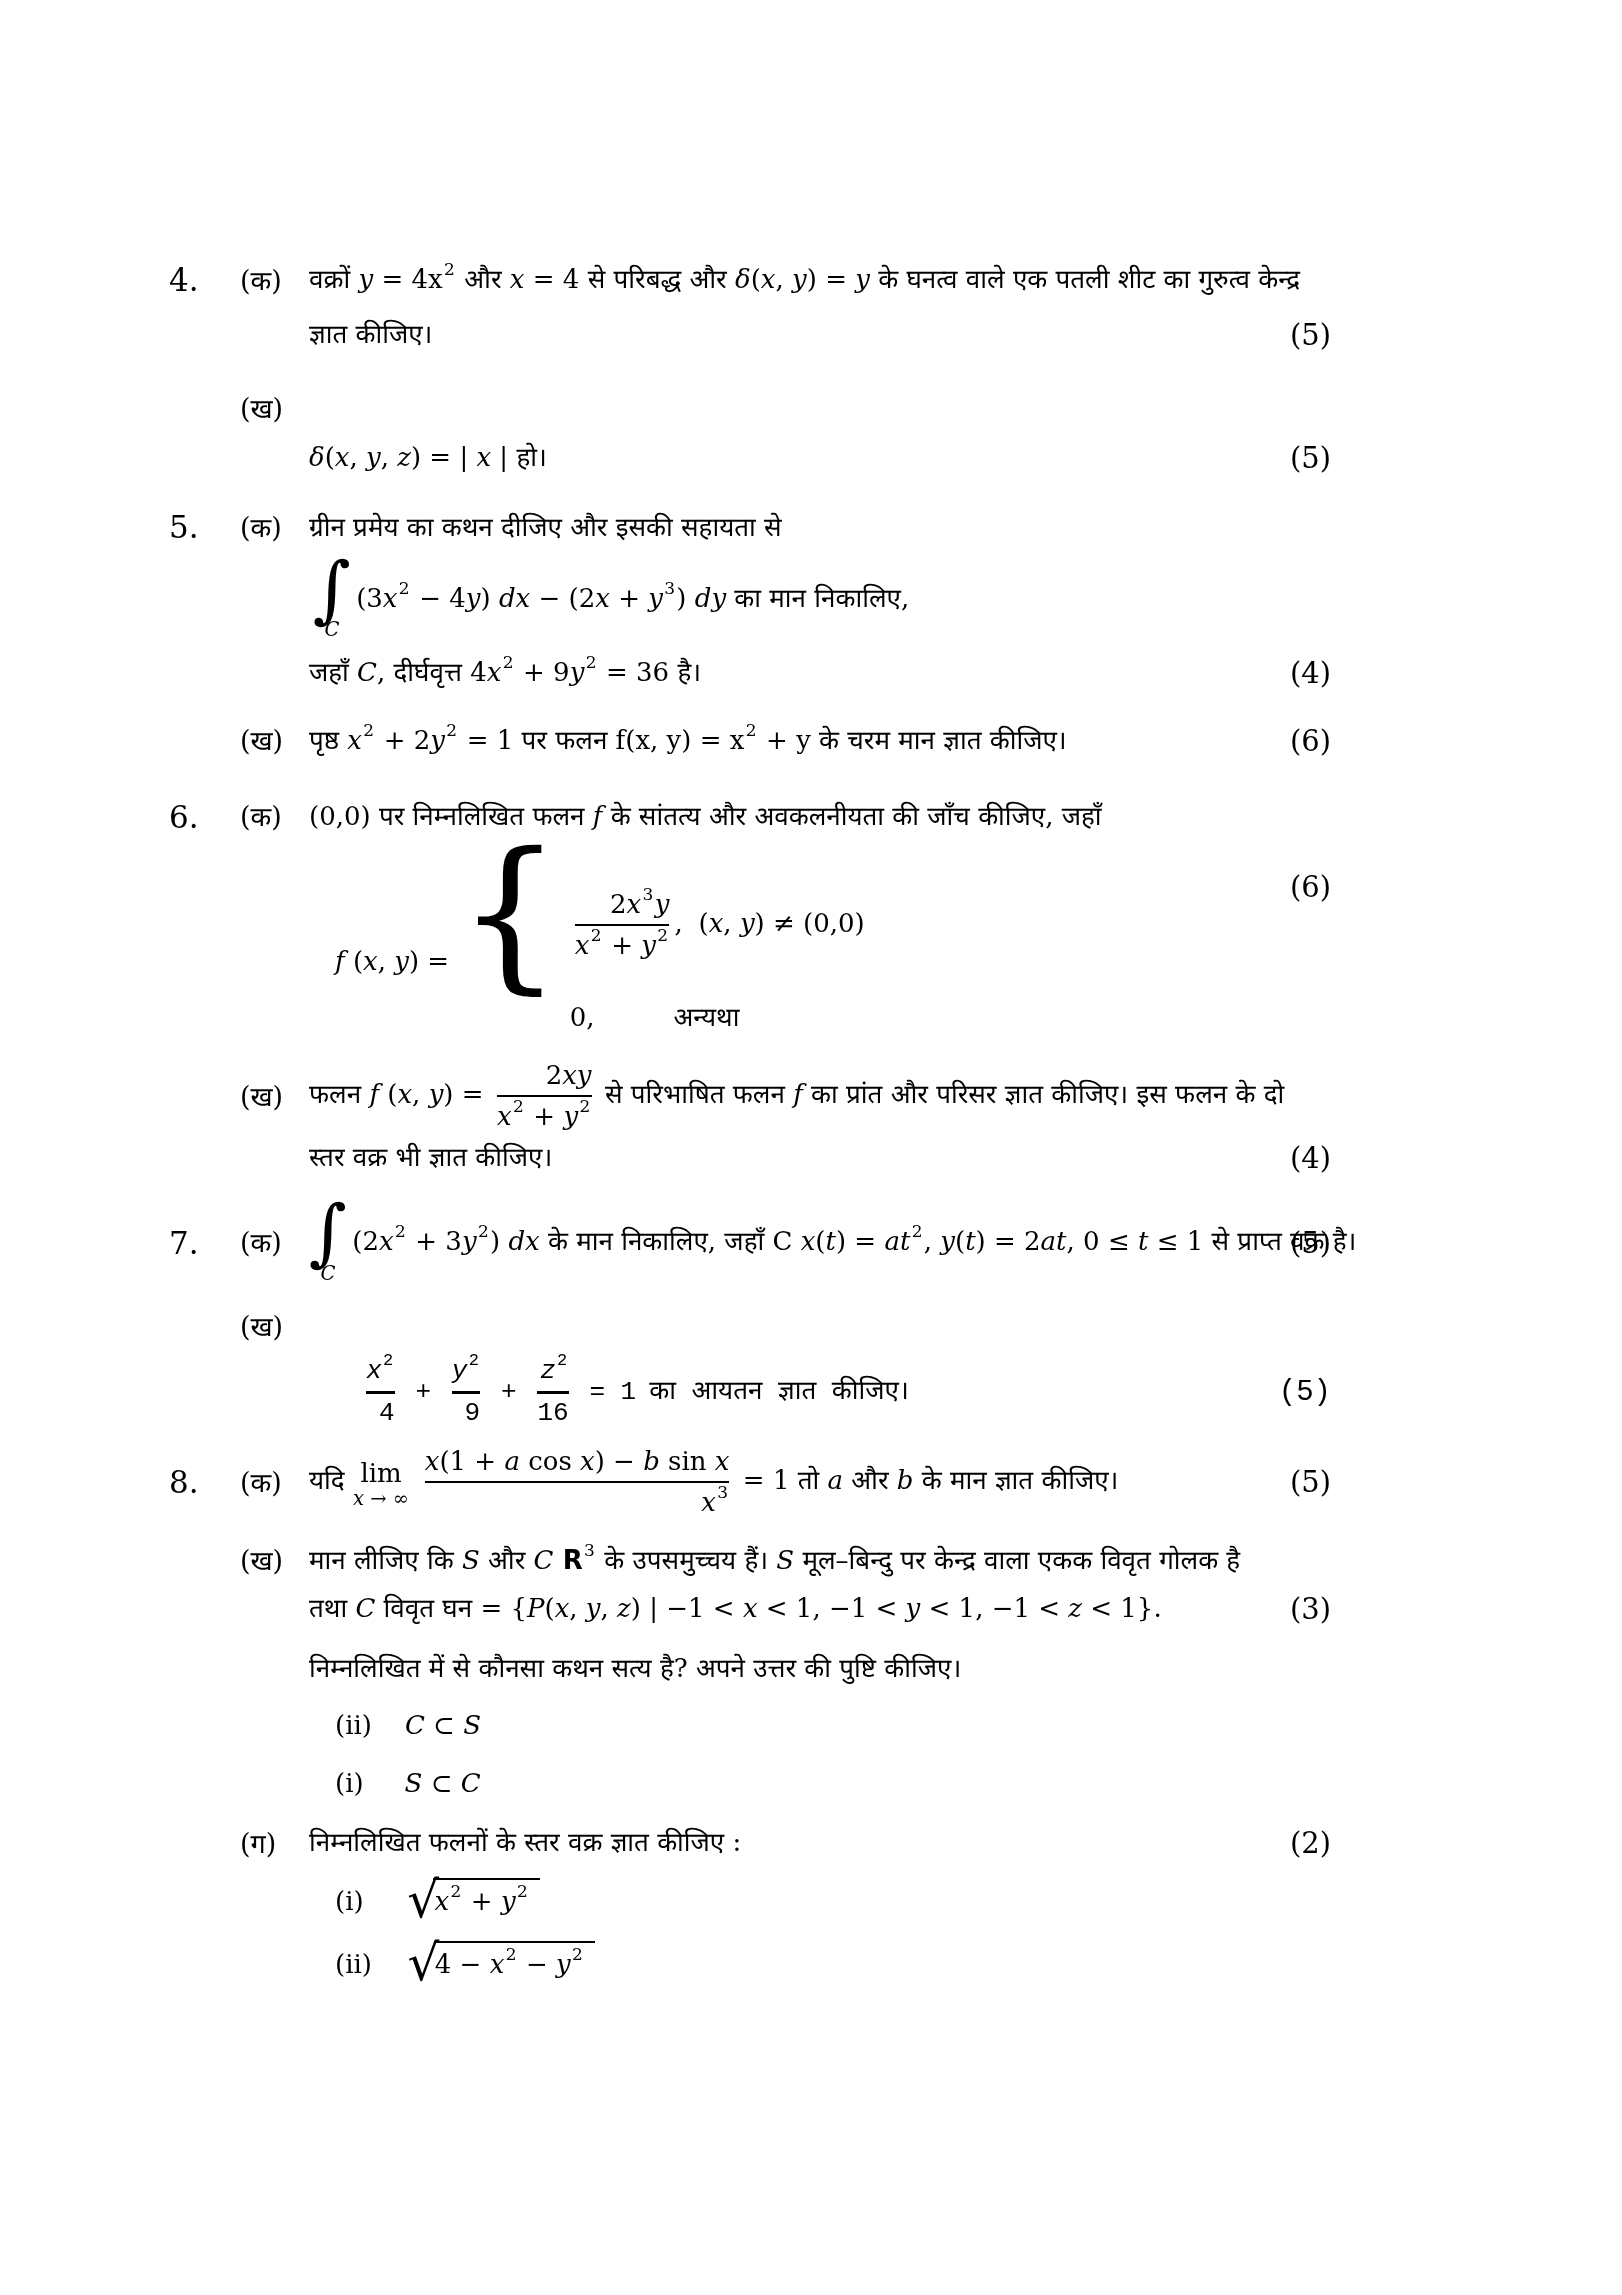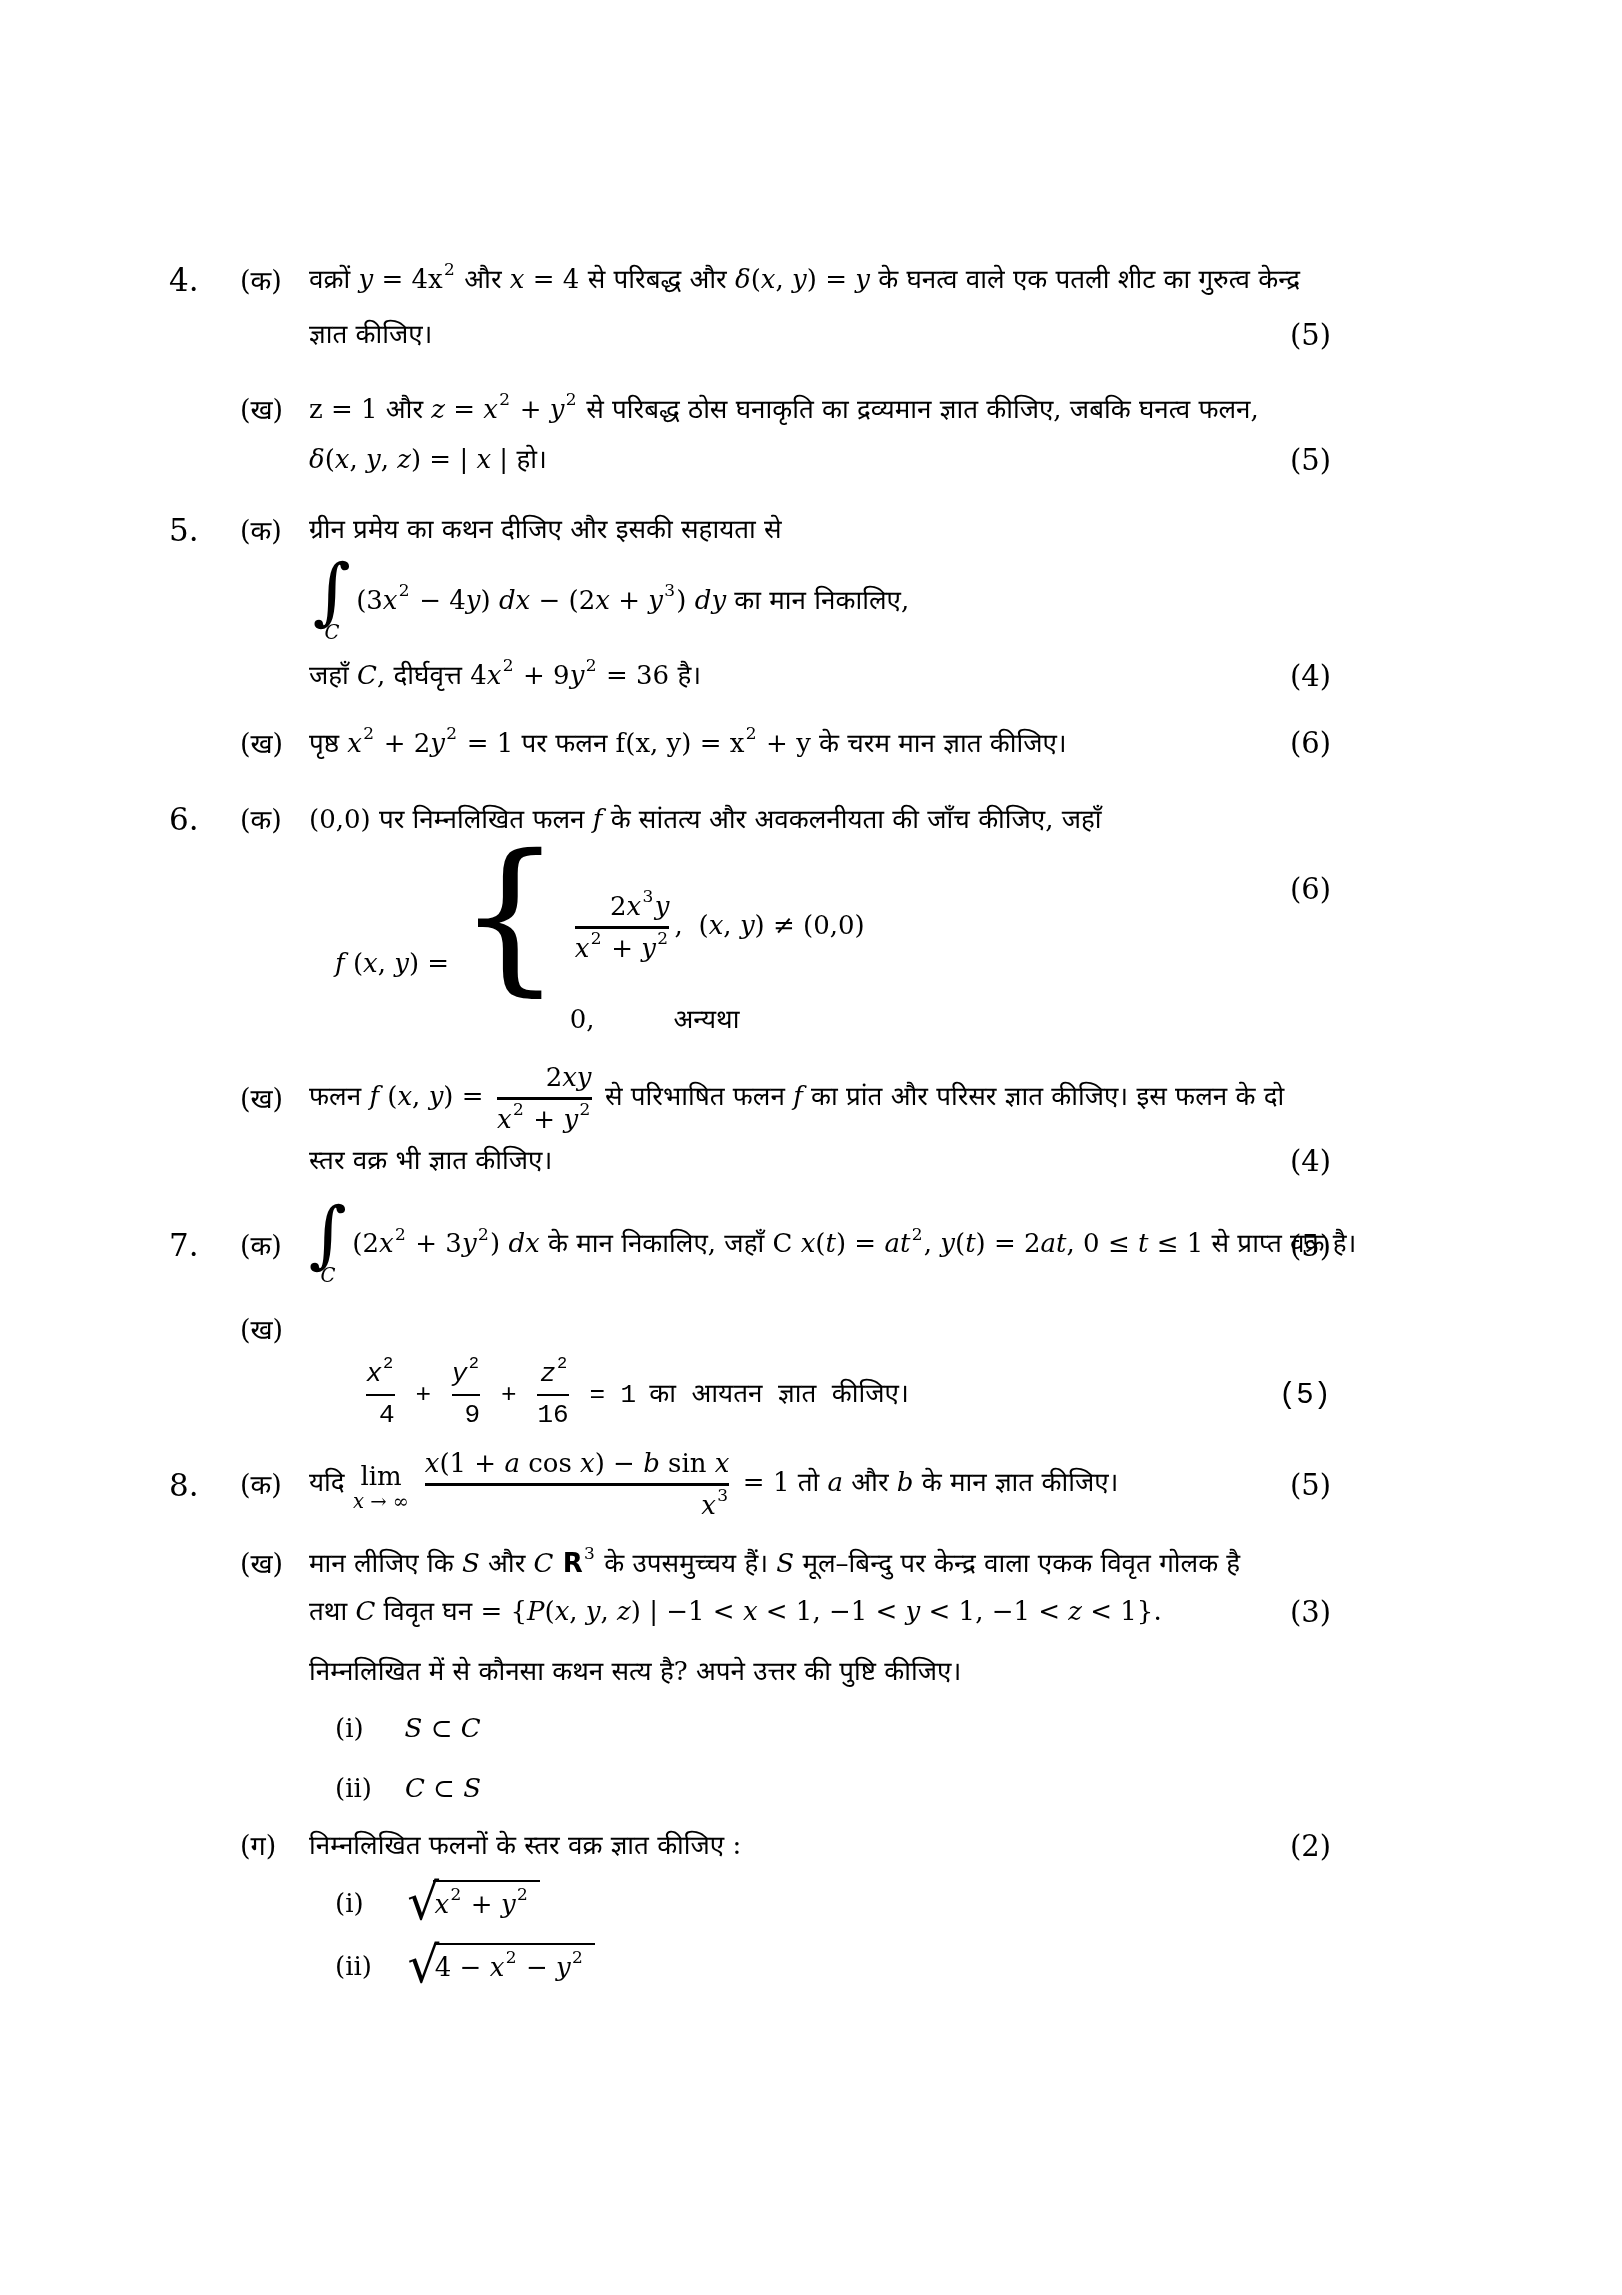--- a/index.html
+++ b/index.html
@@ -46,21 +46,20 @@
       </div>
       <div class="line" style="margin-bottom: 37px;">
         <span class="qnum"></span>
         <span class="qpart"></span>
         <div class="content"><span class="dv">ज्ञात कीजिए।</span></div>
         <span class="marks">(5)</span>
       </div>
       <div class="line" style="margin-bottom: 13px;">
         <span class="qnum"></span>
         <span class="qpart">(ख)</span>
-        <div class="content"><span class="rm">z = 1</span><span class="dv"> और </span><span class="it">z</span><span class="rm"> = </span><span class="it">x</span><span class="sup">2</span><span class="rm"> + </span><span class="it">y</span><span class="sup">2</span><span class="dv"> से परिबद्ध ठोस घनाकृति का द्रव्यमान ज्ञात कीजिए, जबकि घनत्व फलन,</span></div>
         <span class="marks"></span>
       </div>
       <div class="line" style="margin-bottom: 31px;">
         <span class="qnum"></span>
         <span class="qpart"></span>
         <div class="content"><span class="it">δ</span><span class="rm">(</span><span class="it">x</span><span class="rm">, </span><span class="it">y</span><span class="rm">, </span><span class="it">z</span><span class="rm">) = | </span><span class="it">x</span><span class="rm"> |</span><span class="dv"> हो।</span></div>
         <span class="marks">(5)</span>
       </div>
       <div class="line" style="margin-bottom: 11.8px;">
         <span class="qnum">5.</span>
@@ -180,30 +179,30 @@
         <span class="qpart"></span>
         <div class="content"><span class="dv">तथा </span><span class="it">C</span><span class="dv"> विवृत घन </span><span class="rm">= {</span><span class="it">P</span><span class="rm">(</span><span class="it">x</span><span class="rm">, </span><span class="it">y</span><span class="rm">, </span><span class="it">z</span><span class="rm">) | −1 &lt; </span><span class="it">x</span><span class="rm"> &lt; 1, −1 &lt; </span><span class="it">y</span><span class="rm"> &lt; 1, −1 &lt; </span><span class="it">z</span><span class="rm"> &lt; 1}.</span></div>
         <span class="marks">(3)</span>
       </div>
       <div class="line" style="margin-bottom: 19.6px; align-items: center;">
         <span class="qnum"></span>
         <span class="qpart"></span>
         <div class="content"><span class="dv">निम्नलिखित में से कौनसा कथन सत्य है? अपने उत्तर की पुष्टि कीजिए।</span></div>
         <span class="marks"></span>
       </div>
+      <div class="line" style="margin-bottom: 19.6px;">
+        <span class="qnum"></span>
+        <span class="qpart"></span>
+        <div class="content" style="padding-left: 26px;"><span class="rm">(ii)</span><span class="sp" style="width: 33px;"></span><span class="it">C</span><span class="rm"> ⊂ </span><span class="it">S</span></div>
+        <span class="marks"></span>
+      </div>
       <div class="line" style="margin-bottom: 22px;">
         <span class="qnum"></span>
         <span class="qpart"></span>
         <div class="content" style="padding-left: 26px;"><span class="rm">(i)</span><span class="sp" style="width: 41px;"></span><span class="it">S</span><span class="rm"> ⊂ </span><span class="it">C</span></div>
-        <span class="marks"></span>
-      </div>
-      <div class="line" style="margin-bottom: 19.6px;">
-        <span class="qnum"></span>
-        <span class="qpart"></span>
-        <div class="content" style="padding-left: 26px;"><span class="rm">(ii)</span><span class="sp" style="width: 33px;"></span><span class="it">C</span><span class="rm"> ⊂ </span><span class="it">S</span></div>
         <span class="marks"></span>
       </div>
       <div class="line" style="margin-bottom: 15.7px;">
         <span class="qnum"></span>
         <span class="qpart">(ग)</span>
         <div class="content"><span class="dv">निम्नलिखित फलनों के स्तर वक्र ज्ञात कीजिए :</span></div>
         <span class="marks">(2)</span>
       </div>
       <div class="line" style="margin-bottom: 13px;">
         <span class="qnum"></span>

